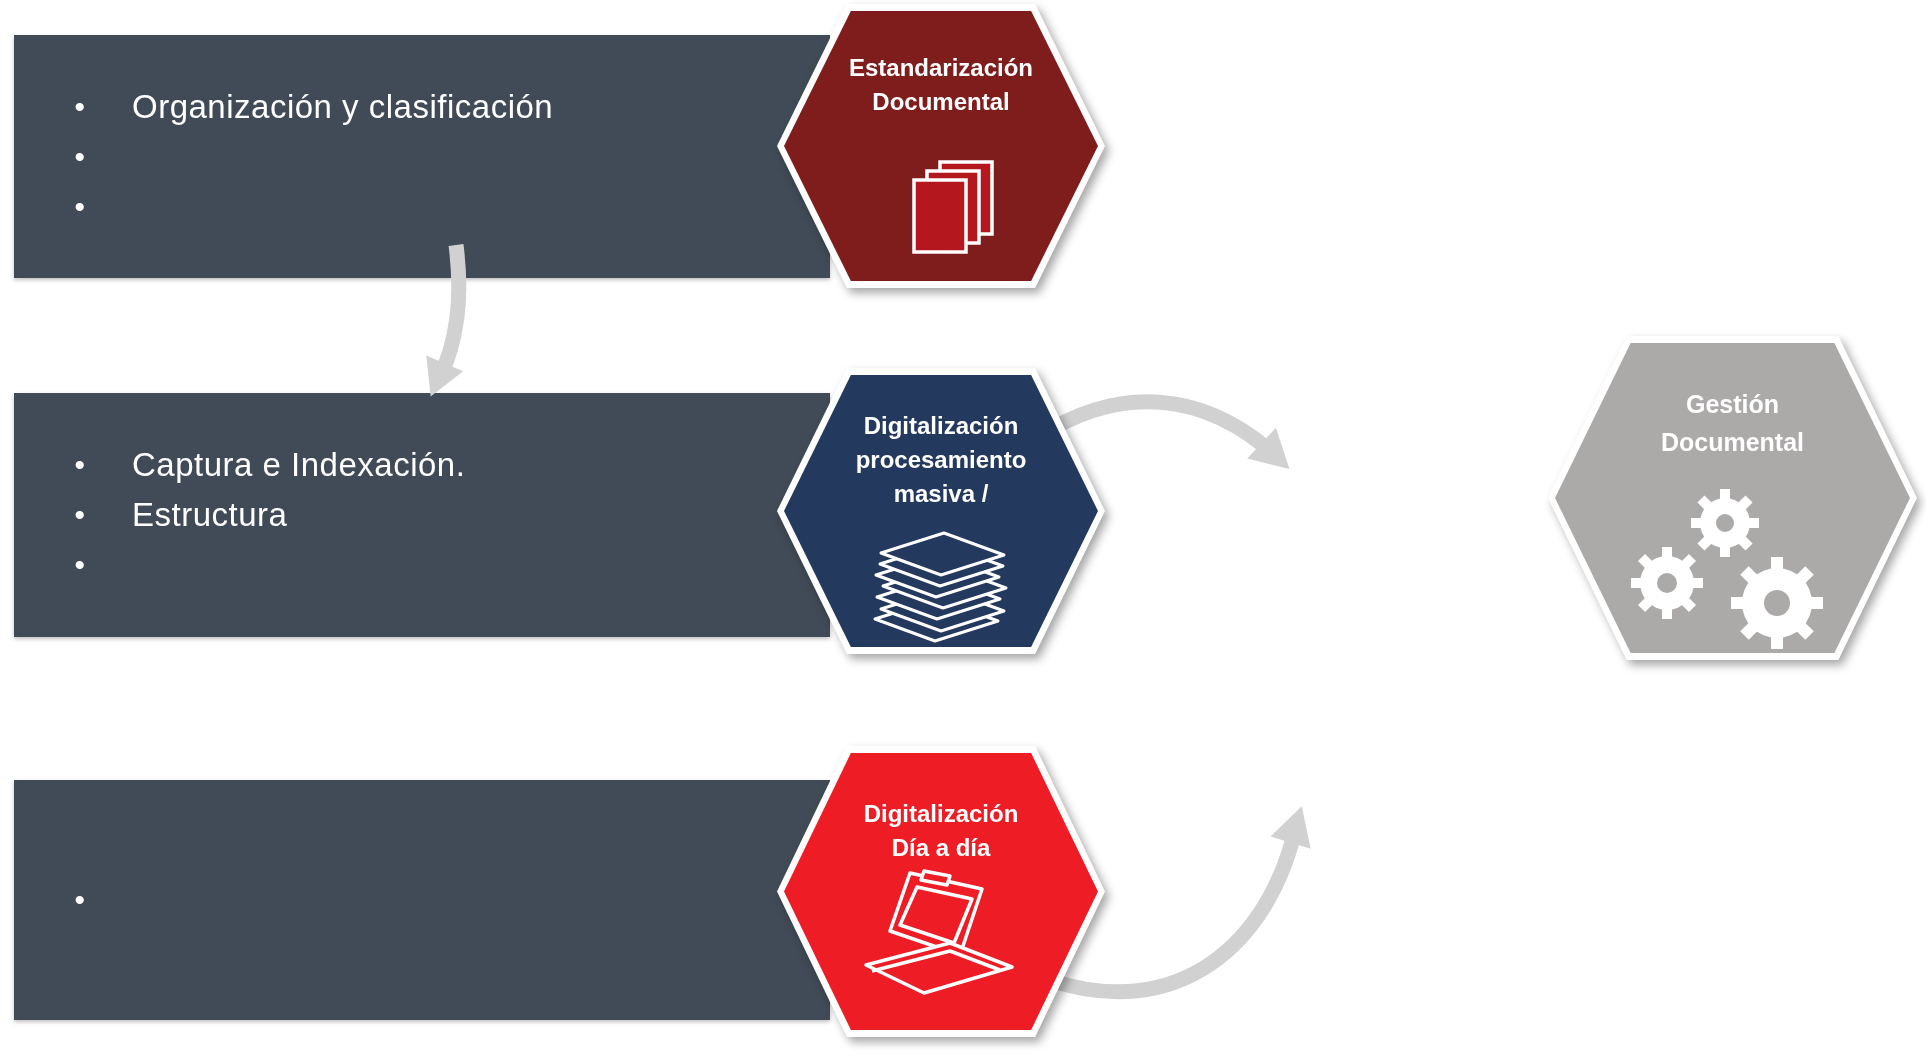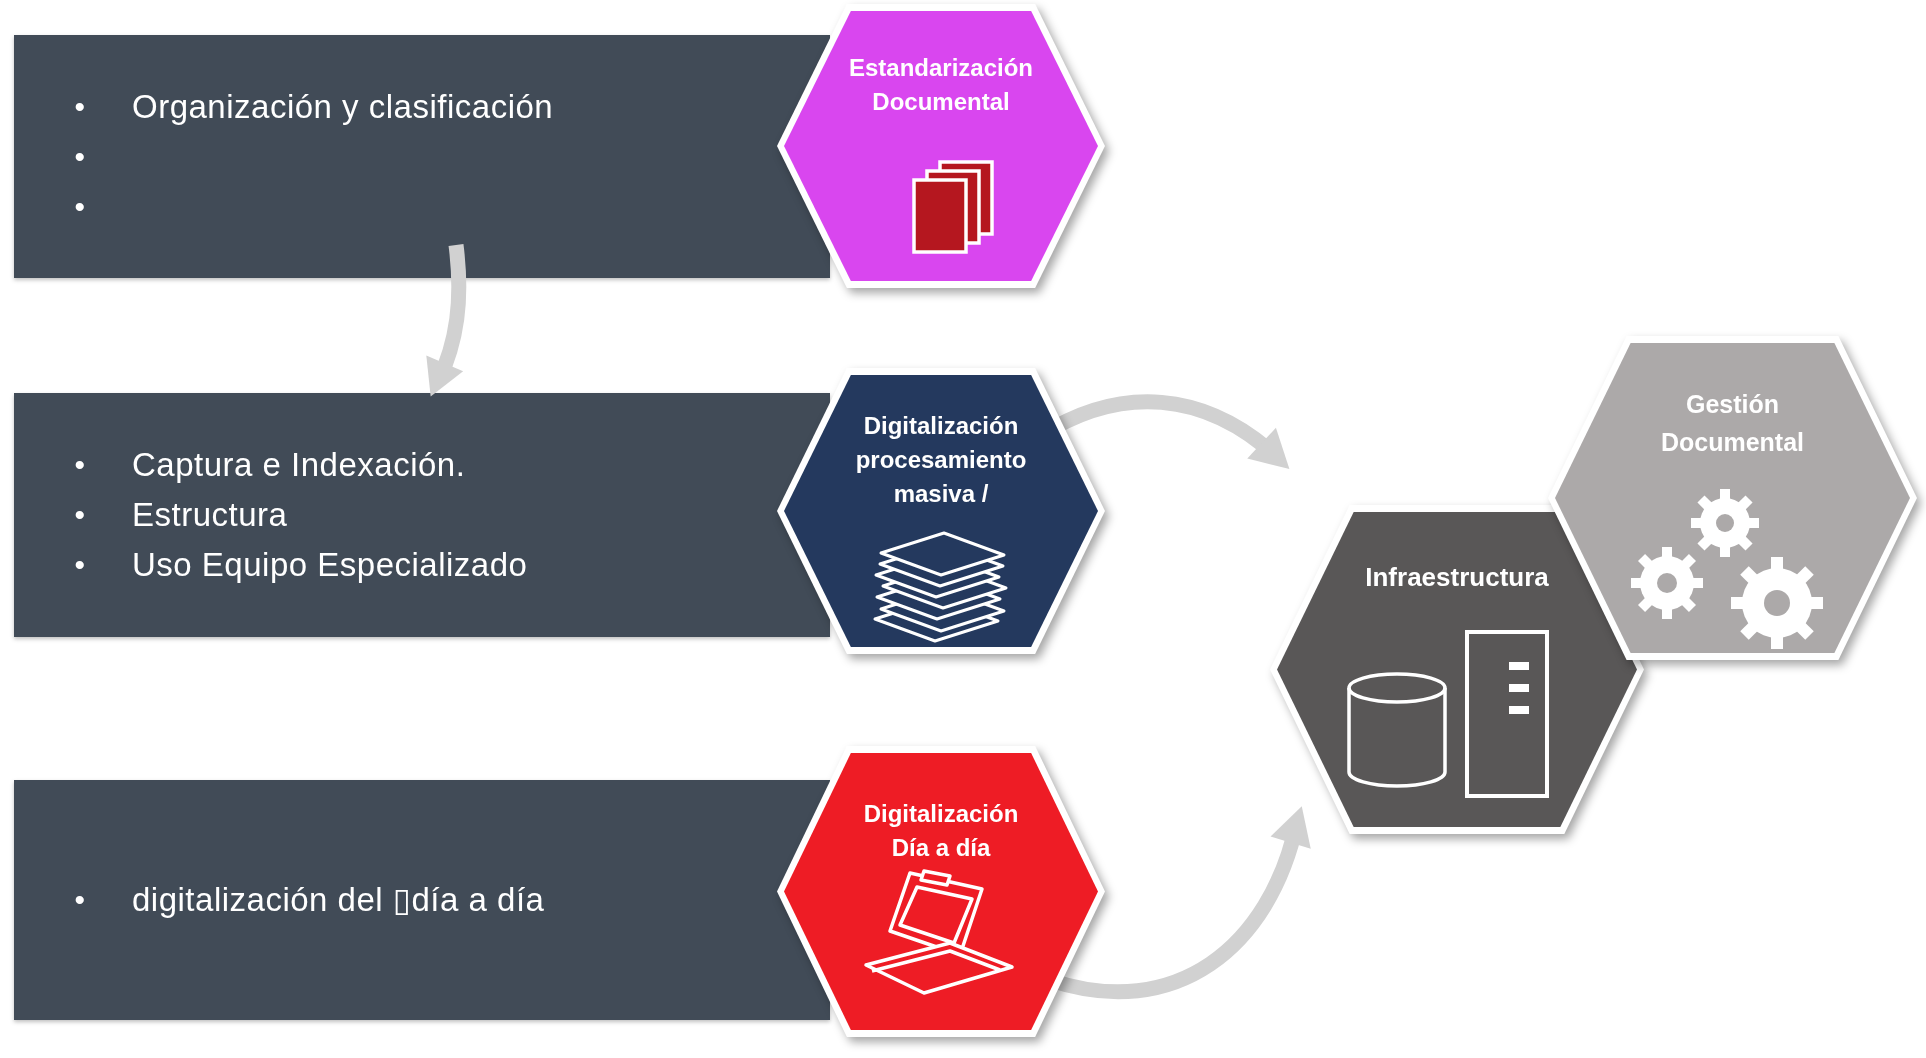--- a/index.html
+++ b/index.html
@@ -58,31 +58,27 @@
         </span>
     </div>
     <div class="item">
       <span class="dot">•</span>
       <span class="txt">
           <span>Estructura</span>
         </span>
     </div>
     <div class="item">
       <span class="dot">•</span>
-      <span class="txt">
-          <span>Uso Equipo Especializado</span>
-        </span>
     </div>
   </div>
 
   <div class="bar bar3" style="background: rgb(65, 75, 87);">
     <div class="item">
       <span class="dot">•</span>
       <span class="txt">
-        <span>digitalización del ▯día a día</span>
       </span>
     </div>
   </div>
 
   <svg class="arrows" width="1926" height="1058" viewBox="0 0 1926 1058">
 
     <g>
       <path d="M456,245 C463,300 457,342 438,382" fill="none" stroke-width="15" stroke="#D1D1D1"></path>
       <g transform="translate(433,391) rotate(113)">
         <path d="M6,0 L-30,-20 L-30,20 Z" fill="#D1D1D1"></path>
@@ -99,21 +95,21 @@
     <g>
       <path d="M1050,980 C1175,1022 1270,948 1297,822" fill="none" stroke-width="15" stroke="#D1D1D1"></path>
       <g transform="translate(1300,812) rotate(-73)">
         <path d="M6,0 L-32,-21 L-32,21 Z" fill="#D1D1D1"></path>
       </g>
     </g>
   </svg>
 
   <div class="hexw" style="left:777px;top:4px;width:328px;height:284px;">
     <div class="hex-outer">
-      <div class="hex-inner" style="background: #d946ef;">
+      <div class="hex-inner" style="background: #7f1d1d;">
         <div class="hex-label" style="top:40px;">
           <div>Estandarización</div>
           <div>Documental</div>
         </div>
         <svg class="hex-icon" style="left:118px;top:148px;" width="95" height="112" viewBox="0 0 95 112">
           <rect x="38" y="3" width="52" height="72" stroke="#fff" stroke-width="3.5" fill="#B5171F"></rect>
           <rect x="25" y="12" width="52" height="72" stroke="#fff" stroke-width="3.5" fill="#B5171F"></rect>
           <rect x="12" y="21" width="52" height="72" stroke="#fff" stroke-width="3.5" fill="#B5171F"></rect>
         </svg>
       </div>
@@ -156,41 +152,20 @@
             <path d="M74,6 L100,11 L97,20 L71,15 Z" fill="#EE1C25"></path>
             <path d="M67,22 L122,34 L104,78 L50,60 Z" fill="none"></path>
             <path d="M16,100 L100,78 L162,102 L74,128 Z" fill="#EE1C25"></path>
             <path d="M22,106 L100,86 L150,105" fill="none"></path>
           </g>
         </svg>
       </div>
     </div>
   </div>
 
-  <div class="hexw" style="left:1270px;top:505px;width:374px;height:329px;">
-    <div class="hex-outer">
-      <div class="hex-inner" style="background: rgb(89, 87, 87);">
-        <div class="hex-label lbl-infra" style="top:48px;">
-          <div>Infraestructura</div>
-        </div>
-        <svg class="hex-icon" style="left:68px;top:112px;" width="212" height="182" viewBox="0 0 212 182">
-          <g stroke="#fff" stroke-width="3.5" fill="none">
-            <path d="M4,64 L4,148 A48,14 0 0 0 100,148 L100,64"></path>
-            <ellipse cx="52" cy="64" rx="48" ry="14"></ellipse>
-            <rect x="122" y="8" width="80" height="164" stroke-width="4"></rect>
-          </g>
-          <g fill="#fff">
-            <rect x="164" y="38" width="20" height="8"></rect>
-            <rect x="164" y="60" width="20" height="8"></rect>
-            <rect x="164" y="82" width="20" height="8"></rect>
-          </g>
-        </svg>
-      </div>
-    </div>
-  </div>
 
   <div class="hexw" style="left:1548px;top:336px;width:369px;height:324px;">
     <div class="hex-outer">
       <div class="hex-inner" style="background: rgb(172, 169, 169);">
         <div class="hex-label lbl-sistema" style="top:42px;">
           <div>Gestión</div>
           <div>Documental</div>
         </div>
         <svg class="hex-icon" style="left:70px;top:138px;" width="215" height="172" viewBox="0 0 215 172">
 

